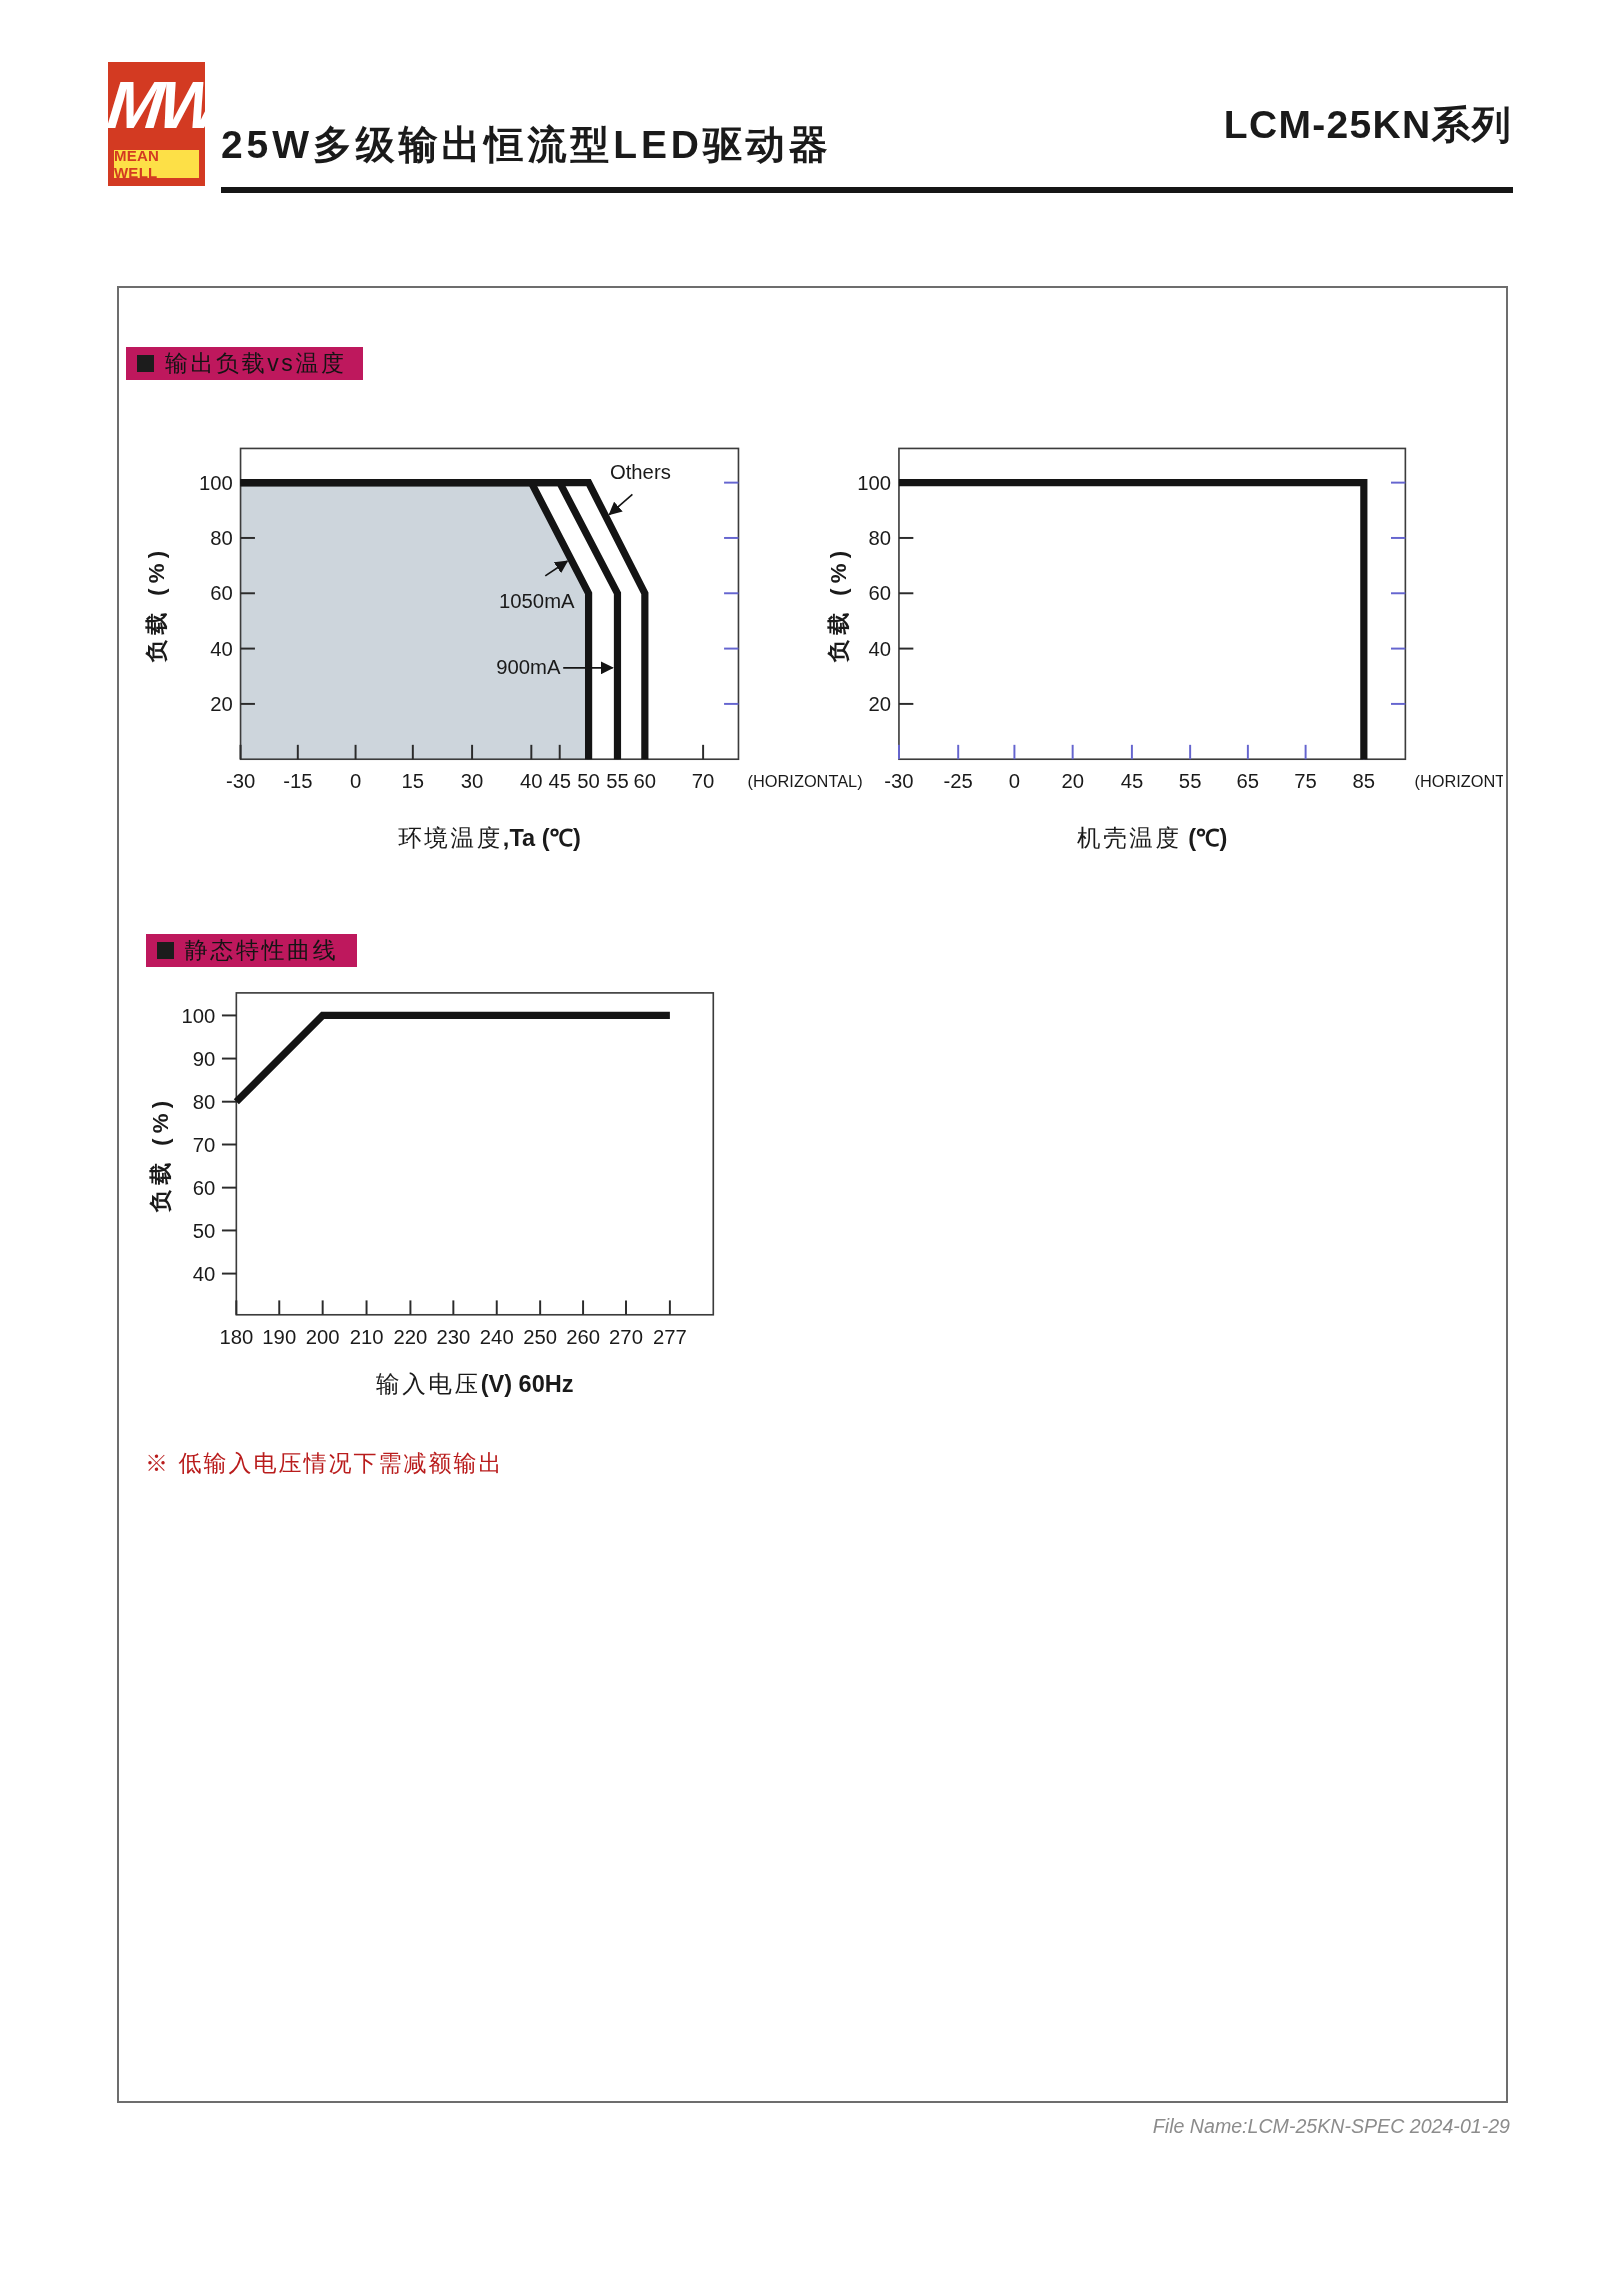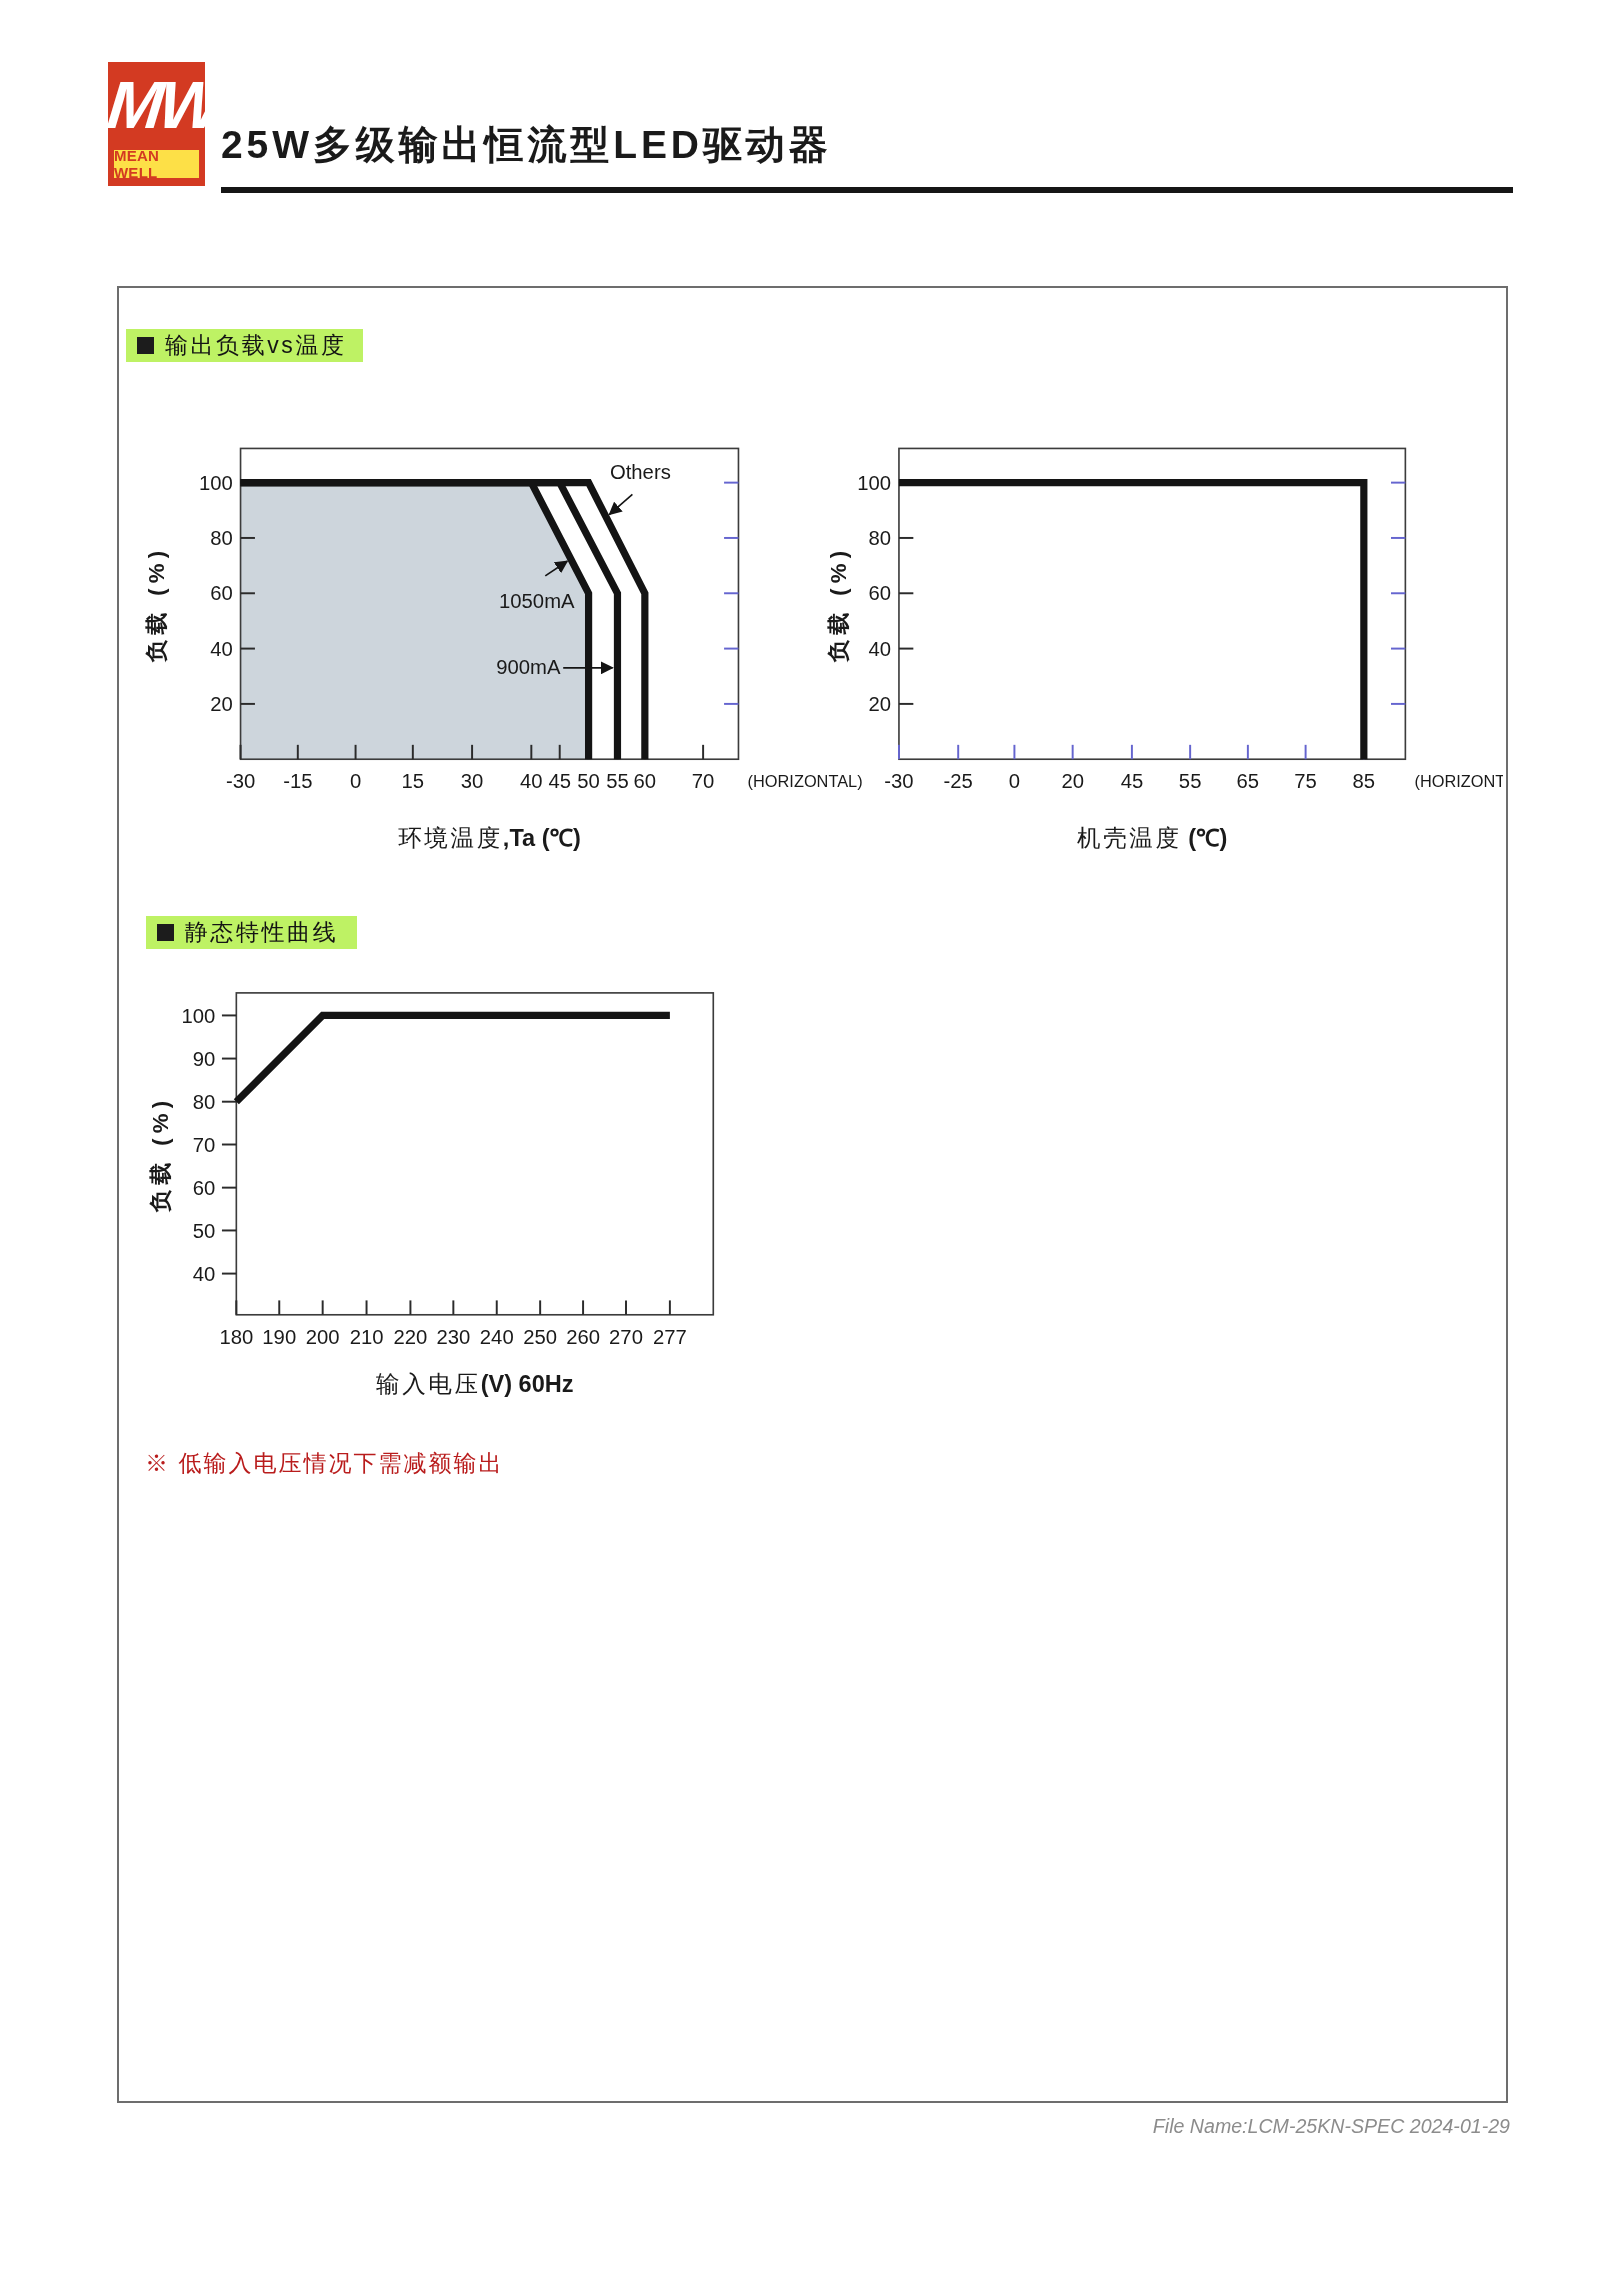--- a/index.html
+++ b/index.html
@@ -14,23 +14,23 @@
                display:flex;align-items:center;justify-content:center;}
   .logo-banner span{color:#d33a22;font-weight:bold;font-size:15px;letter-spacing:0.3px;}
   .page-title{position:absolute;left:221px;top:98px;font-size:39px;font-weight:bold;
               letter-spacing:3.9px;white-space:nowrap;margin-top:20px;}
   .series-title{position:absolute;right:111px;top:98px;font-size:39px;font-weight:bold;
                 letter-spacing:1.3px;white-space:nowrap;}
   .title-rule{position:absolute;left:221px;top:187px;width:1292px;height:5.9px;background:#161616;}
   
   .content-box{position:absolute;left:117px;top:286px;width:1391px;height:1817px;
                border:2px solid #6d6d6d;box-sizing:border-box;}
-  .section-bar{position:absolute;height:33px;background:#bef264;display:flex;align-items:center;
+  .section-bar{position:absolute;height:33px;background:#be185d;display:flex;align-items:center;
                gap:10.5px;padding:0 10.5px;box-sizing:border-box;font-size:23px;color:#141414;
-               white-space:nowrap;letter-spacing:2.6px;}
+               white-space:nowrap;letter-spacing:2.6px;margin-top:18px;}
   .section-bar .sq{width:17.7px;height:17.7px;background:#1c1c1c;flex:none;}
   .bar1{left:7.2px;top:41px;width:237px;}
   .bar2{left:27px;top:628px;width:211px;}
   .chart-svg{position:absolute;}
   #chart-ambient{left:12.4px;top:131px;}
   #chart-case{left:664px;top:131px;}
   #chart-voltage{left:12.4px;top:681px;}
   .chart-svg text{font-family:"Liberation Sans",sans-serif;fill:#1a1a1a;}
   .note{position:absolute;left:26px;top:1160px;font-size:23px;color:#b91c1c;letter-spacing:2px;
         white-space:nowrap;}
@@ -43,20 +43,21 @@
 
 <div class="page">
 
   <div class="logo">
     <div class="logo-mw">MW</div>
     <div class="logo-banner">
       <span>MEAN WELL</span>
     </div>
   </div>
   <div class="page-title">25W多级输出恒流型LED驱动器</div>
+  <div class="series-title">LCM-25KN系列</div>
   <div class="title-rule"></div>
 
   <div class="content-box">
 
     <div class="section-bar bar1">
       <span class="sq"></span>
       <span>输出负载vs温度</span>
     </div>
 
     <svg id="chart-ambient" class="chart-svg" width="753" height="458" viewBox="0 0 1150 700">

